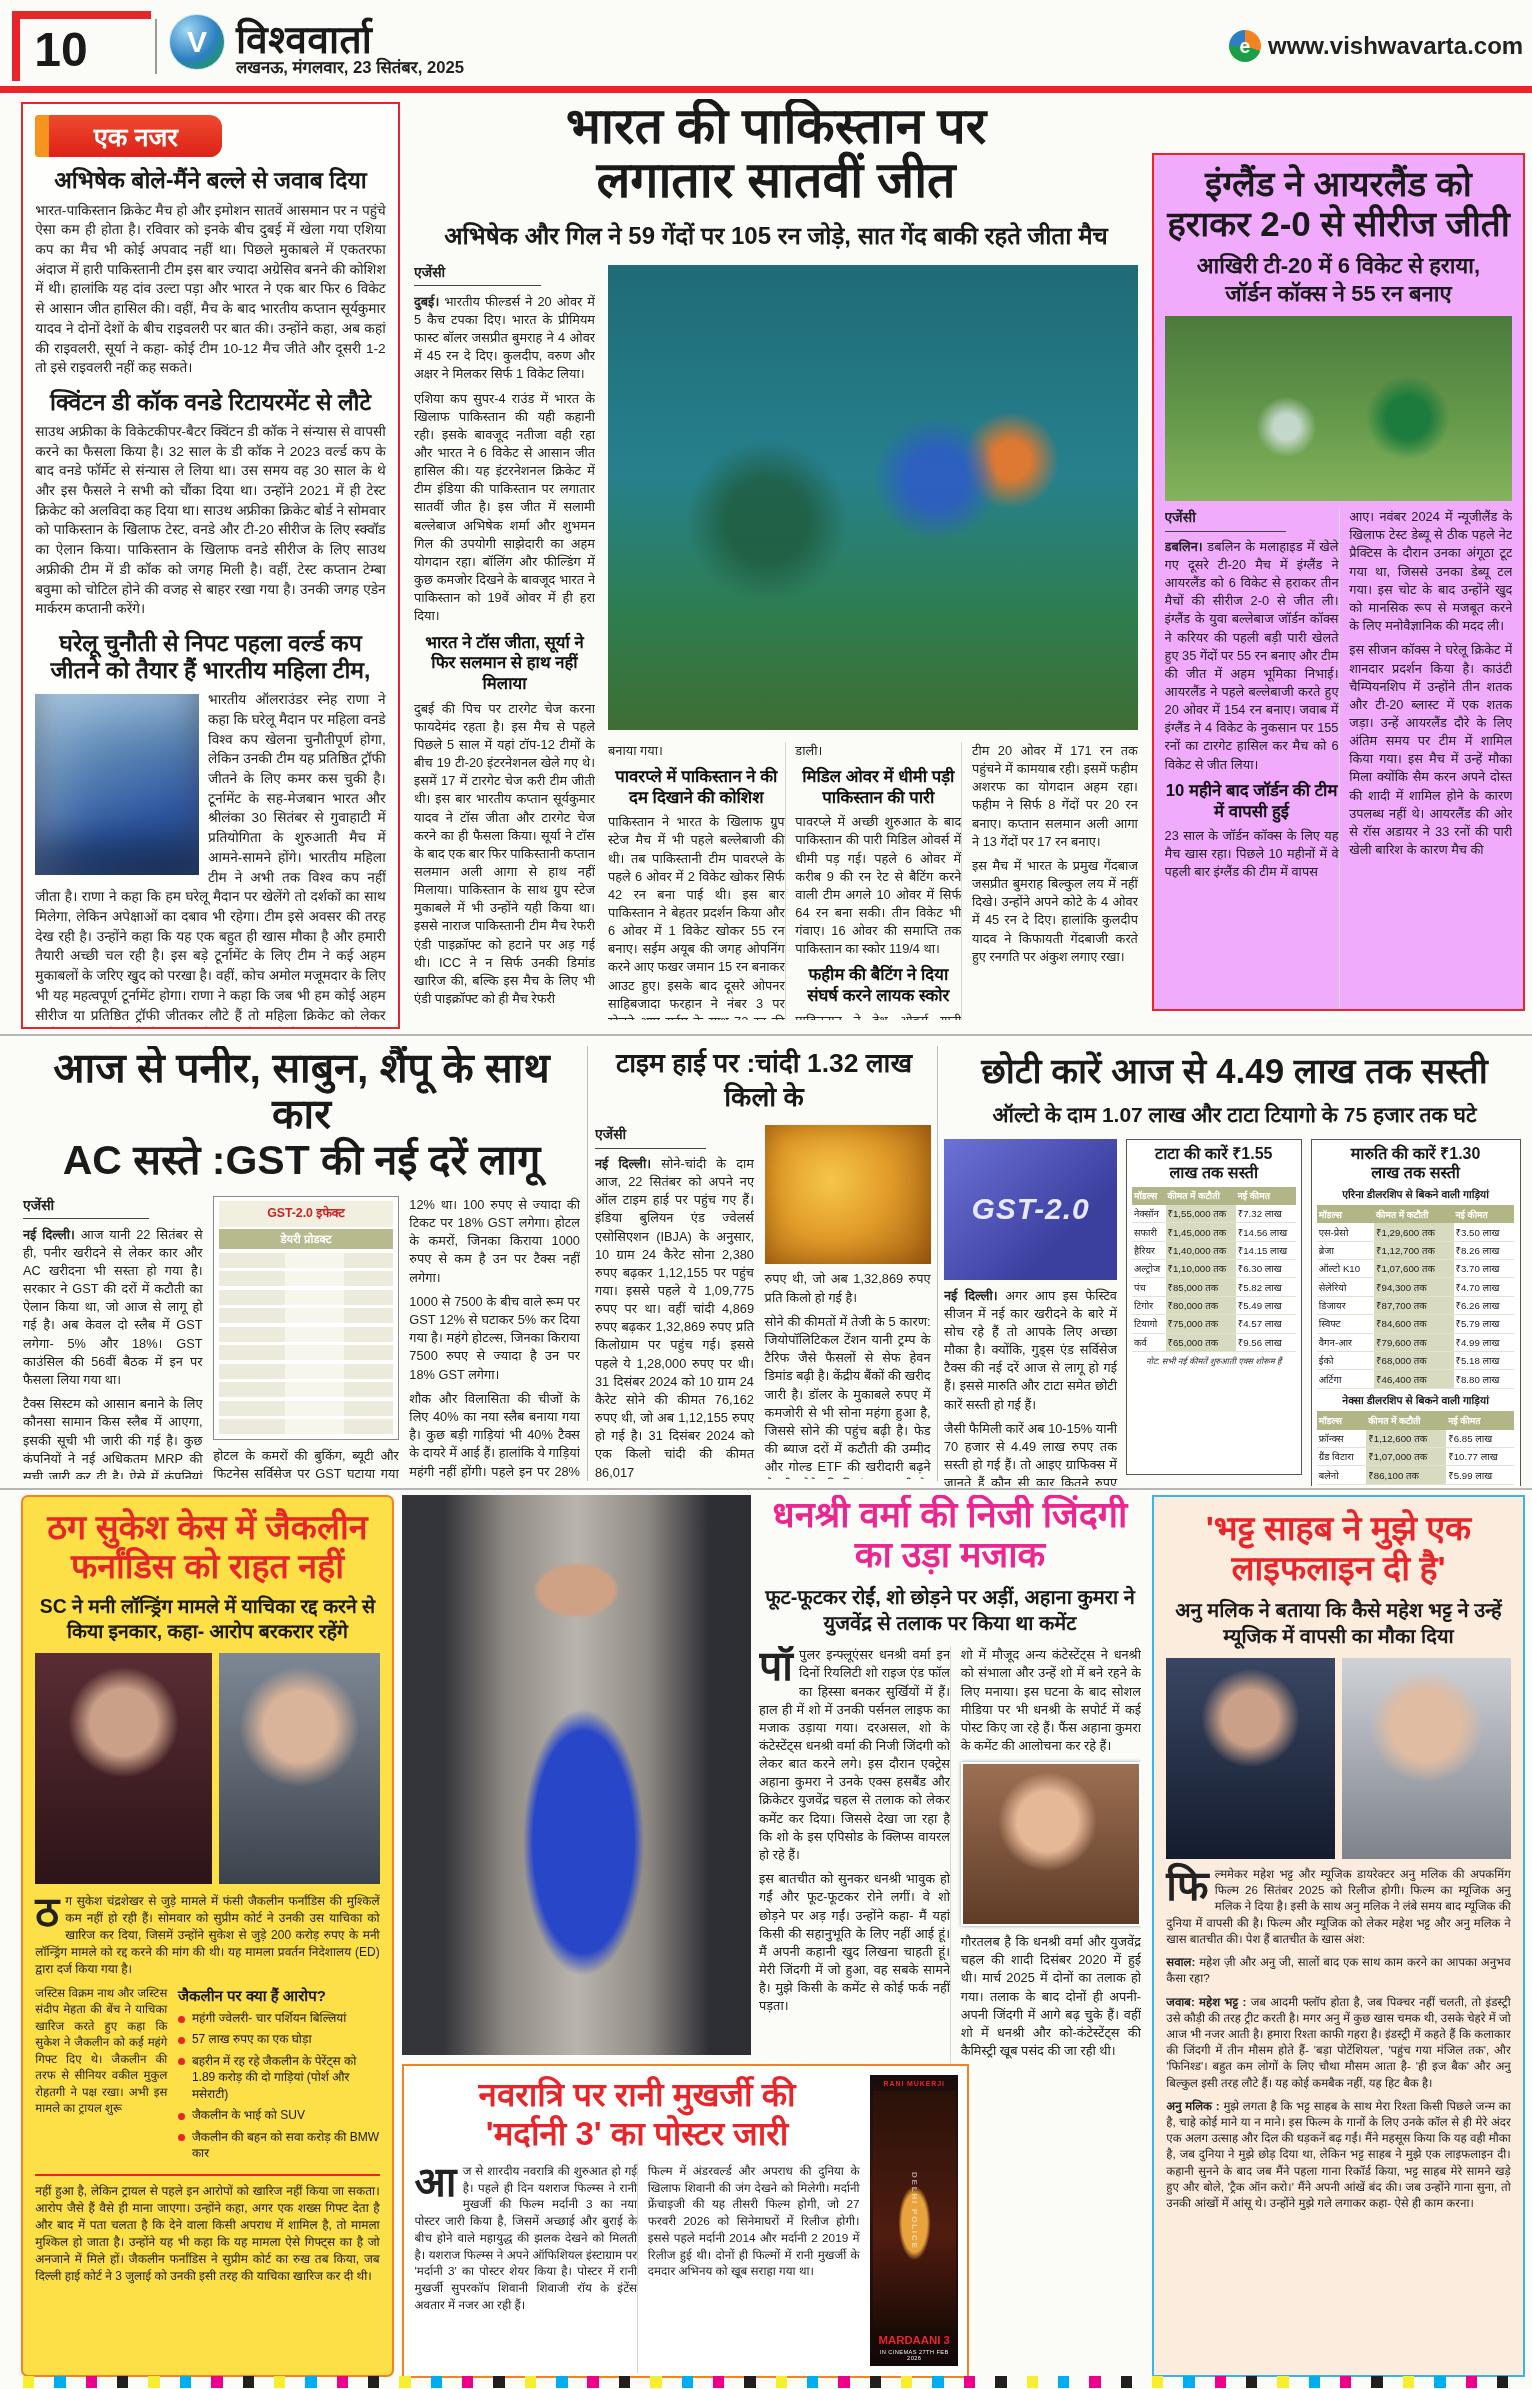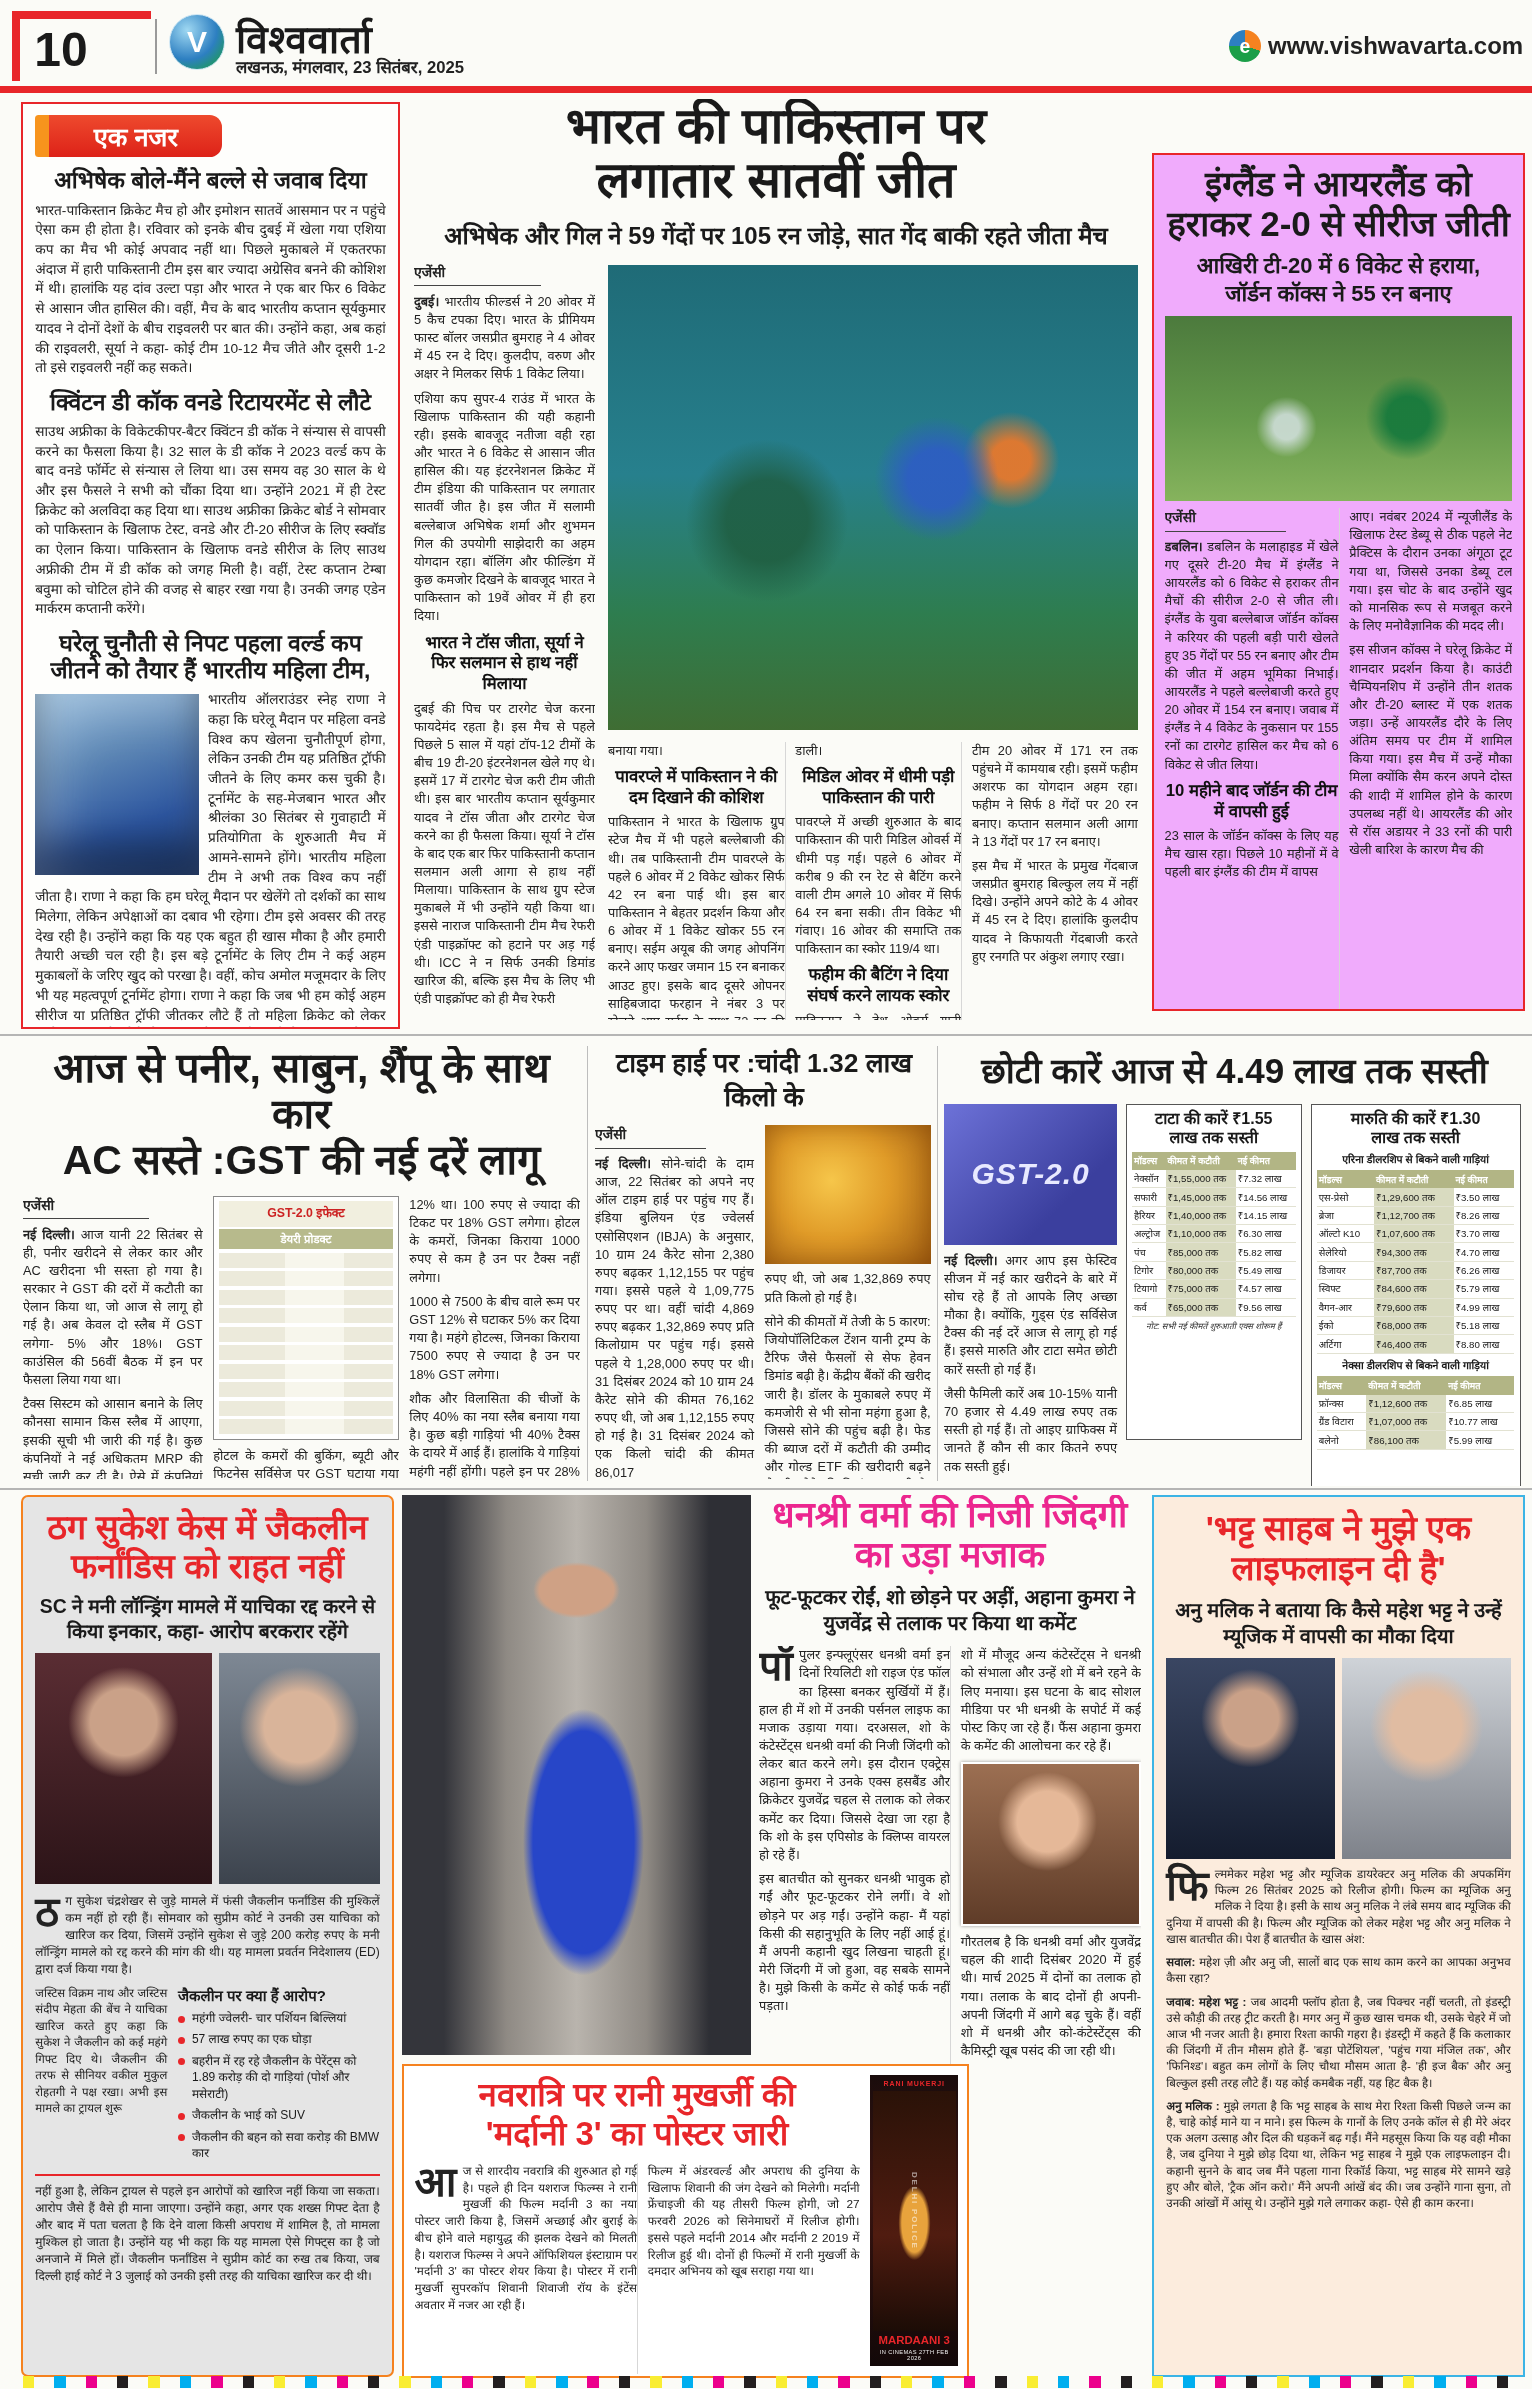--- a/index.html
+++ b/index.html
@@ -86,21 +86,21 @@
      display:flex; align-items:center; justify-content:center; color:#e8e9ff; font-weight:800; font-size:30px; font-style:italic; letter-spacing:0.9px; }
   .dtable { border:1.8px solid #555; background:#fff; padding:4.4px 5.3px; }
   .dtable .tt { font-size:16px; font-weight:800; text-align:center; line-height:1.2; }
   .dtable table { width:100%; border-collapse:collapse; font-size:9.7px; margin-top:4.4px; }
   .dtable th { background:#b2b585; color:#fff; font-weight:700; padding:2.6px 1.8px; text-align:left; font-size:9.2px; }
   .dtable td { padding:2.2px 1.8px; border-bottom:0.9px solid #e2e2d2; }
   .dtable td:nth-child(2) { background:#d9dbc0; }
   .dtable .note { font-size:8.4px; font-style:italic; text-align:center; margin-top:3.5px; color:#333; }
   .dtable .dsub { font-size:10.6px; font-weight:800; text-align:center; margin-top:4.4px; }
   
-  .jq { left:21px; top:1495px; width:373px; height:882px; background:#e5e5e5; border:2.6px solid #f5821f; border-radius:7px; padding:10.6px 12.3px; overflow:hidden; }
+  .jq { left:21px; top:1495px; width:373px; height:882px; background:#fde047; border:2.6px solid #f5821f; border-radius:7px; padding:10.6px 12.3px; overflow:hidden; }
   .jq-h { color:#e8262a; font-size:34px; font-weight:800; text-align:center; line-height:1.15; }
   .jq-s { font-size:19.4px; font-weight:700; text-align:center; margin-top:8px; line-height:1.3; }
   .jq-photos { display:flex; gap:7px; margin-top:8.8px; height:231px; }
   .jq-photos .p1 { flex:1.1; background:radial-gradient(circle at 50% 30%, #caa188 0 18%, rgba(0,0,0,0) 30%), linear-gradient(#5a2d33,#2c1418); }
   .jq-photos .p2 { flex:1; background:radial-gradient(circle at 50% 32%, #d9b49a 0 20%, rgba(0,0,0,0) 34%), linear-gradient(#7e8894,#3c434d); }
   .jq-bul { list-style:none; font-size:12px; line-height:1.4; }
   .jq-bul li { padding-left:14px; position:relative; margin-bottom:4.4px; text-align:left; }
   .jq-bul li::before { content:""; position:absolute; left:0; top:5.3px; width:7px; height:7px; border-radius:50%; background:#e8262a; }
   .jq-div { border-top:2.6px solid #e8262a; margin:7px 0; }
   .dd-photo { left:402px; top:1495px; width:349px; height:560px;
@@ -288,20 +288,21 @@
       <div style="width:166px;">
         <div class="gold-photo"></div>
         <p style="margin-top:6.2px;">रुपए थी, जो अब 1,32,869 रुपए प्रति किलो हो गई है।</p>
         <p>सोने की कीमतों में तेजी के 5 कारण: जियोपॉलिटिकल टेंशन यानी ट्रम्प के टैरिफ जैसे फैसलों से सेफ हेवन डिमांड बढ़ी है। केंद्रीय बैंकों की खरीद जारी है। डॉलर के मुकाबले रुपए में कमजोरी से भी सोना महंगा हुआ है, जिससे सोने की पहुंच बढ़ी है। फेड की ब्याज दरों में कटौती की उम्मीद और गोल्ड ETF की खरीदारी बढ़ने से भी सोने की डिमांड बढ़ रही है। वेडिंग सीजन के चलते ज्वेलरी की लिवाली बढ़ी हुई है।</p>
       </div>
     </div>
   </div>
 
   <div class="abs cars">
     <div class="cars-h">छोटी कारें आज से  4.49 लाख तक सस्ती</div>
+    <div class="cars-s">ऑल्टो के दाम 1.07 लाख और टाटा टियागो के  75 हजार तक घटे</div>
     <div style="display:flex; gap:8.8px; margin-top:10.6px;">
       <div style="width:173px;" class="bodytxt">
         <div class="gst2-img">
             <span>GST-2.0</span>
           </div>
         <p style="margin-top:7px;"><b class="dateline">नई दिल्ली।</b> <span>अगर आप इस फेस्टिव सीजन में नई कार खरीदने के बारे में सोच रहे हैं तो आपके लिए अच्छा मौका है। क्योंकि, गुड्स एंड सर्विसेज टैक्स की नई दरें आज से लागू हो गई हैं। इससे मारुति और टाटा समेत छोटी कारें सस्ती हो गई हैं।</span></p>
         <p>जैसी फैमिली कारें अब 10-15% यानी 70 हजार से 4.49 लाख रुपए तक सस्ती हो गई हैं। तो आइए ग्राफिक्स में जानते हैं कौन सी कार कितने रुपए तक सस्ती हुई।</p>
       </div>
       <div class="dtable" style="width:176px; height:336px;">
         <div class="tt">

